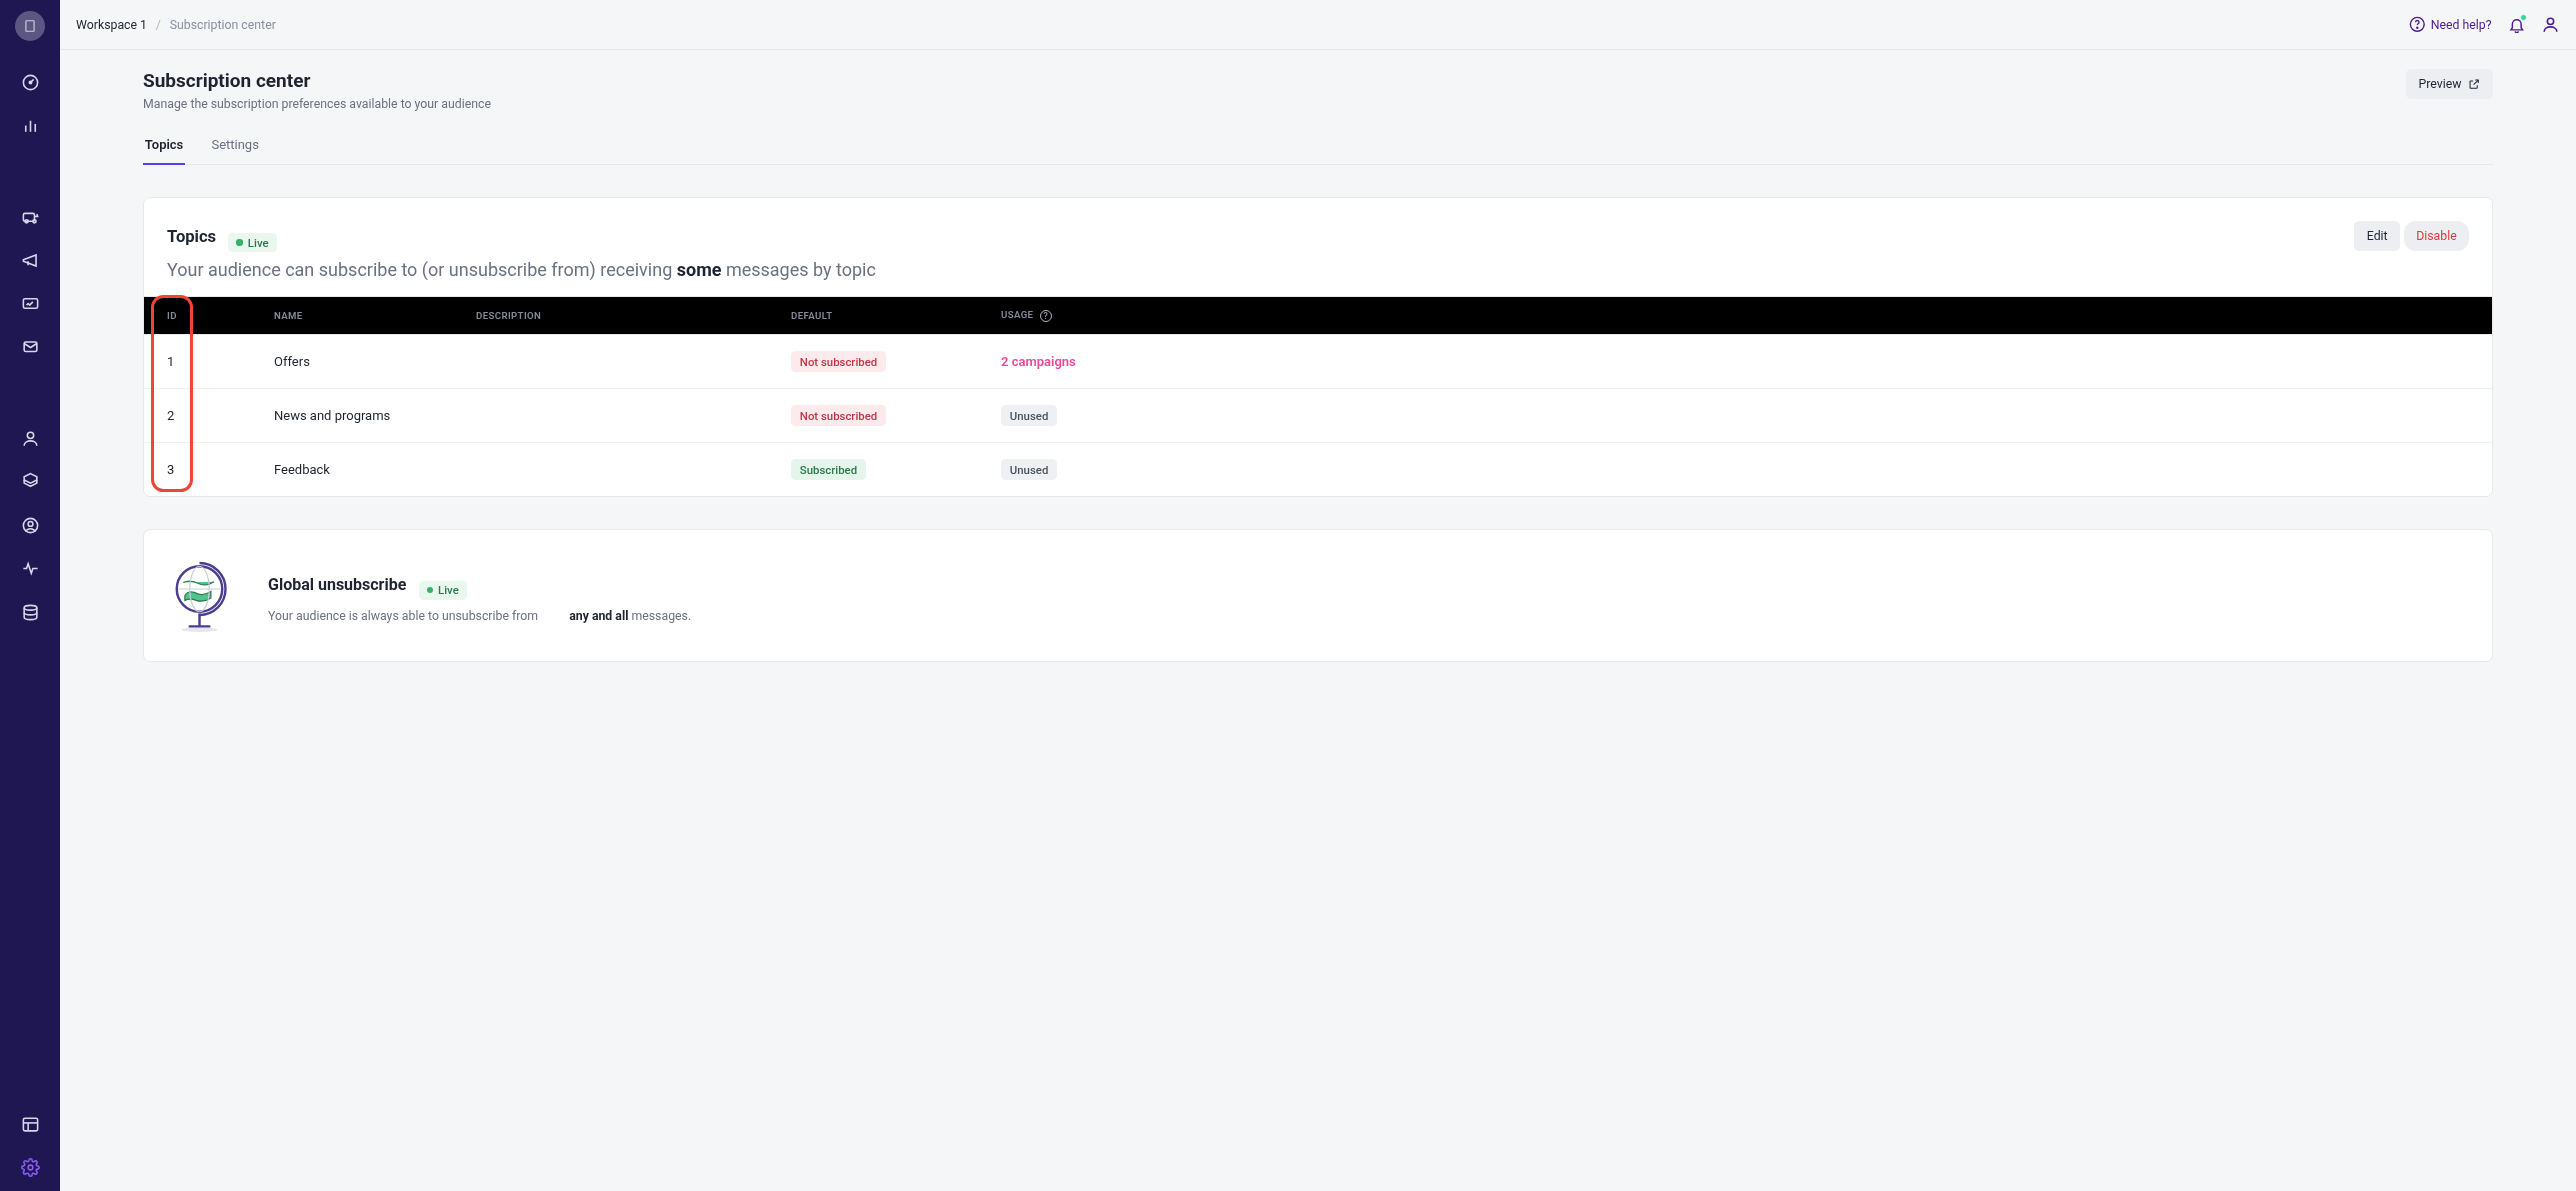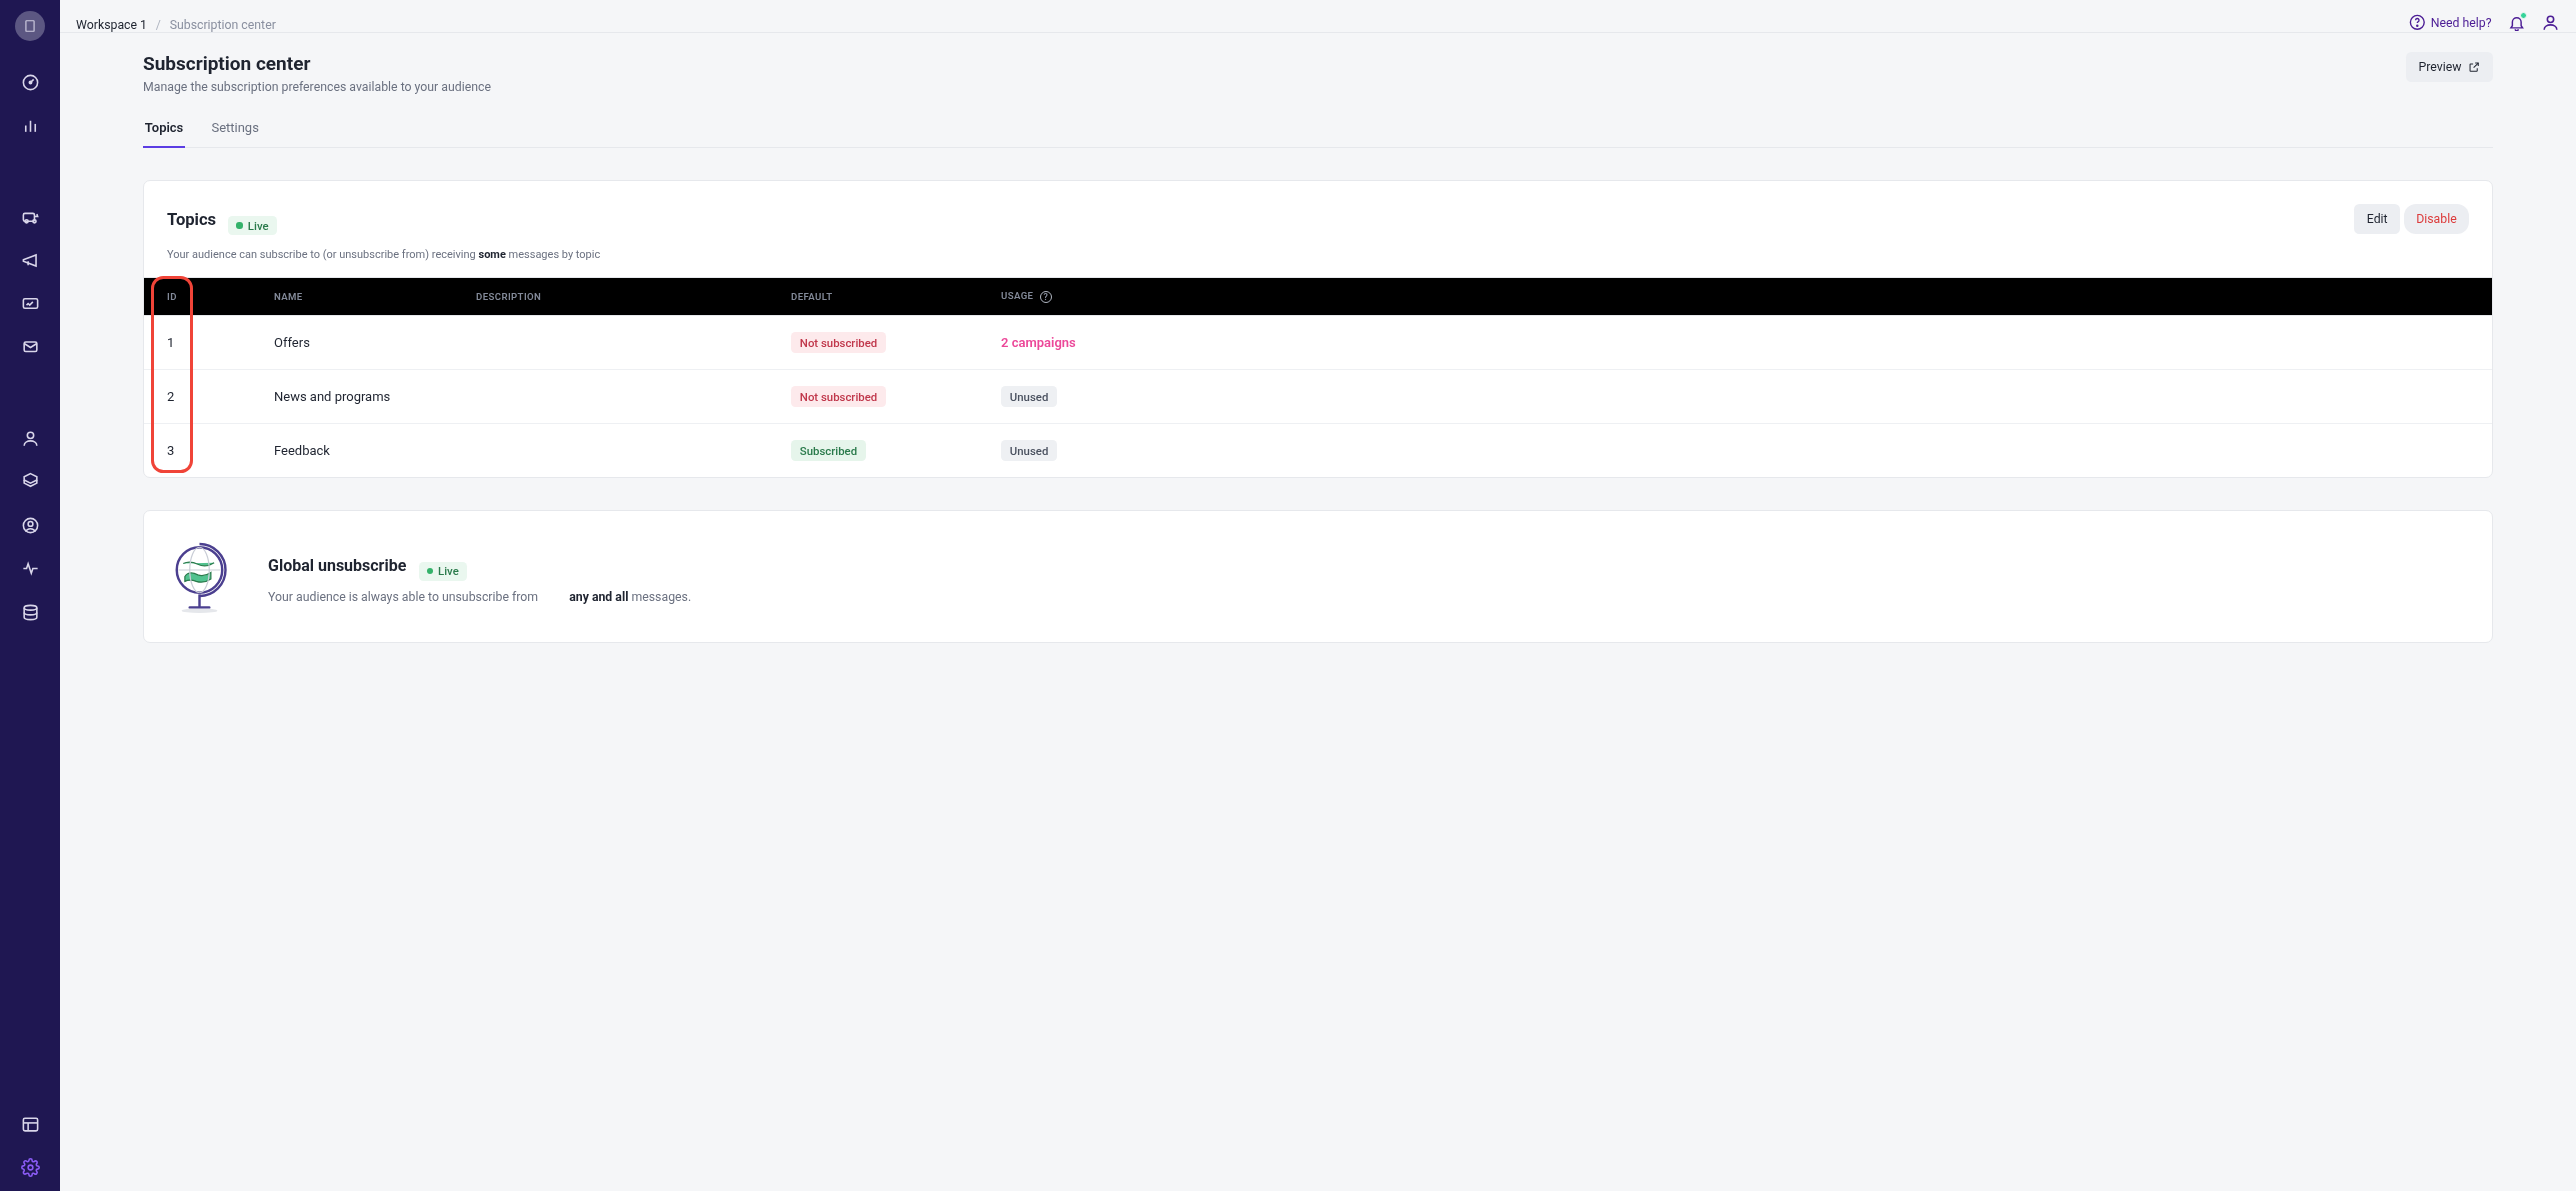--- a/index.html
+++ b/index.html
@@ -32,22 +32,22 @@
   .nav-sep { height: 23px; }
   .nav-icon { width: 19px; height: 19px; color: #d9d6ea; cursor: pointer; }
   .nav-icon.active { color: #8b5cf6; }
   .sidebar-bottom { position:absolute; bottom: 14px; display:flex; flex-direction:column; gap: 24.5px; align-items:center; }
 
   
   .main { flex: 1; display:flex; flex-direction:column; min-width: 0; }
 
   
   .topbar {
-    height: 33px; background: #ffffff00; border-bottom: 0.9px solid #e6e8ec;
-    display:flex; align-items:flex-end; justify-content:space-between;
+    height: 50px; background: #ffffff00; border-bottom: 0.9px solid #e6e8ec;
+    display:flex; align-items:center; justify-content:space-between;
     padding: 0 16px 0 16px;
     background: #f5f6f8;
   }
   .breadcrumb { display:flex; align-items:center; gap: 8.8px; font-size: 12.3px; color: #1f2430; }
   .breadcrumb .crumb-sep { color: #b0b6c2; }
   .breadcrumb .crumb-secondary { color: #8a90a0; }
   .top-actions { display:flex; align-items:center; gap: 16px; color: #4c1d95; }
   .help-link { display:flex; align-items:center; gap:5.3px; cursor:pointer; }
   .bell-wrap { position: relative; cursor:pointer; }
   .bell-dot { position:absolute; top:-1.8px; right:-1.8px; width:7px; height:7px; border-radius:50%; background:#34d399; border:1.8px solid #f5f6f8; }
@@ -65,21 +65,21 @@
   
   .tabs { display:flex; gap: 24.5px; margin-top: 26px; border-bottom:0.9px solid #e6e8ec; }
   .tab { padding: 0 1.8px 10.5px 1.8px; font-size: 13px; color:#6b7180; cursor:pointer; border-bottom: 2.6px solid transparent; margin-bottom:-0.9px; }
   .tab.active { color:#1f2430; font-weight:600; border-bottom-color:#5b3de3; }
 
   
   .card { background:#fff; border:0.9px solid #e6e8ec; border-radius: 7px; margin-top: 32px; }
   .card-header { padding: 23px 23px 16px 23px; display:flex; justify-content:space-between; align-items:flex-start; }
   .card-title-row { display:flex; align-items:center; gap:12.3px; }
   .card-title { font-size:16.6px; font-weight:700; }
-  .card-sub { color:#6b7180; margin-top:13px; font-size:11px; }
+  .card-sub { color:#6b7180; margin-top:7px; font-size:18px; }
   .card-sub b { font-weight:700; color:#1f2430; }
   .card-actions { display:flex; gap:4px; }
 
   
   .badge-live { display:inline-flex; align-items:center; gap:5.3px; background:#eaf7ef; color:#2a7a4b; border-radius:4.4px; padding:2.6px 8px; font-size:11.4px; font-weight:500;margin-top:12px; }
   .badge-live .dot { width:6.1px; height:6.1px; border-radius:50%; background:#34b26a; }
 
   
   table { width:100%; border-collapse: collapse; }
   thead th { text-align:left; font-size:9.6px; letter-spacing:0.4px; color:#838a99; font-weight:600; padding: 12.3px 16px; border-top:0.9px solid #e6e8ec; border-bottom:0.9px solid #e6e8ec; background:#000000; }

